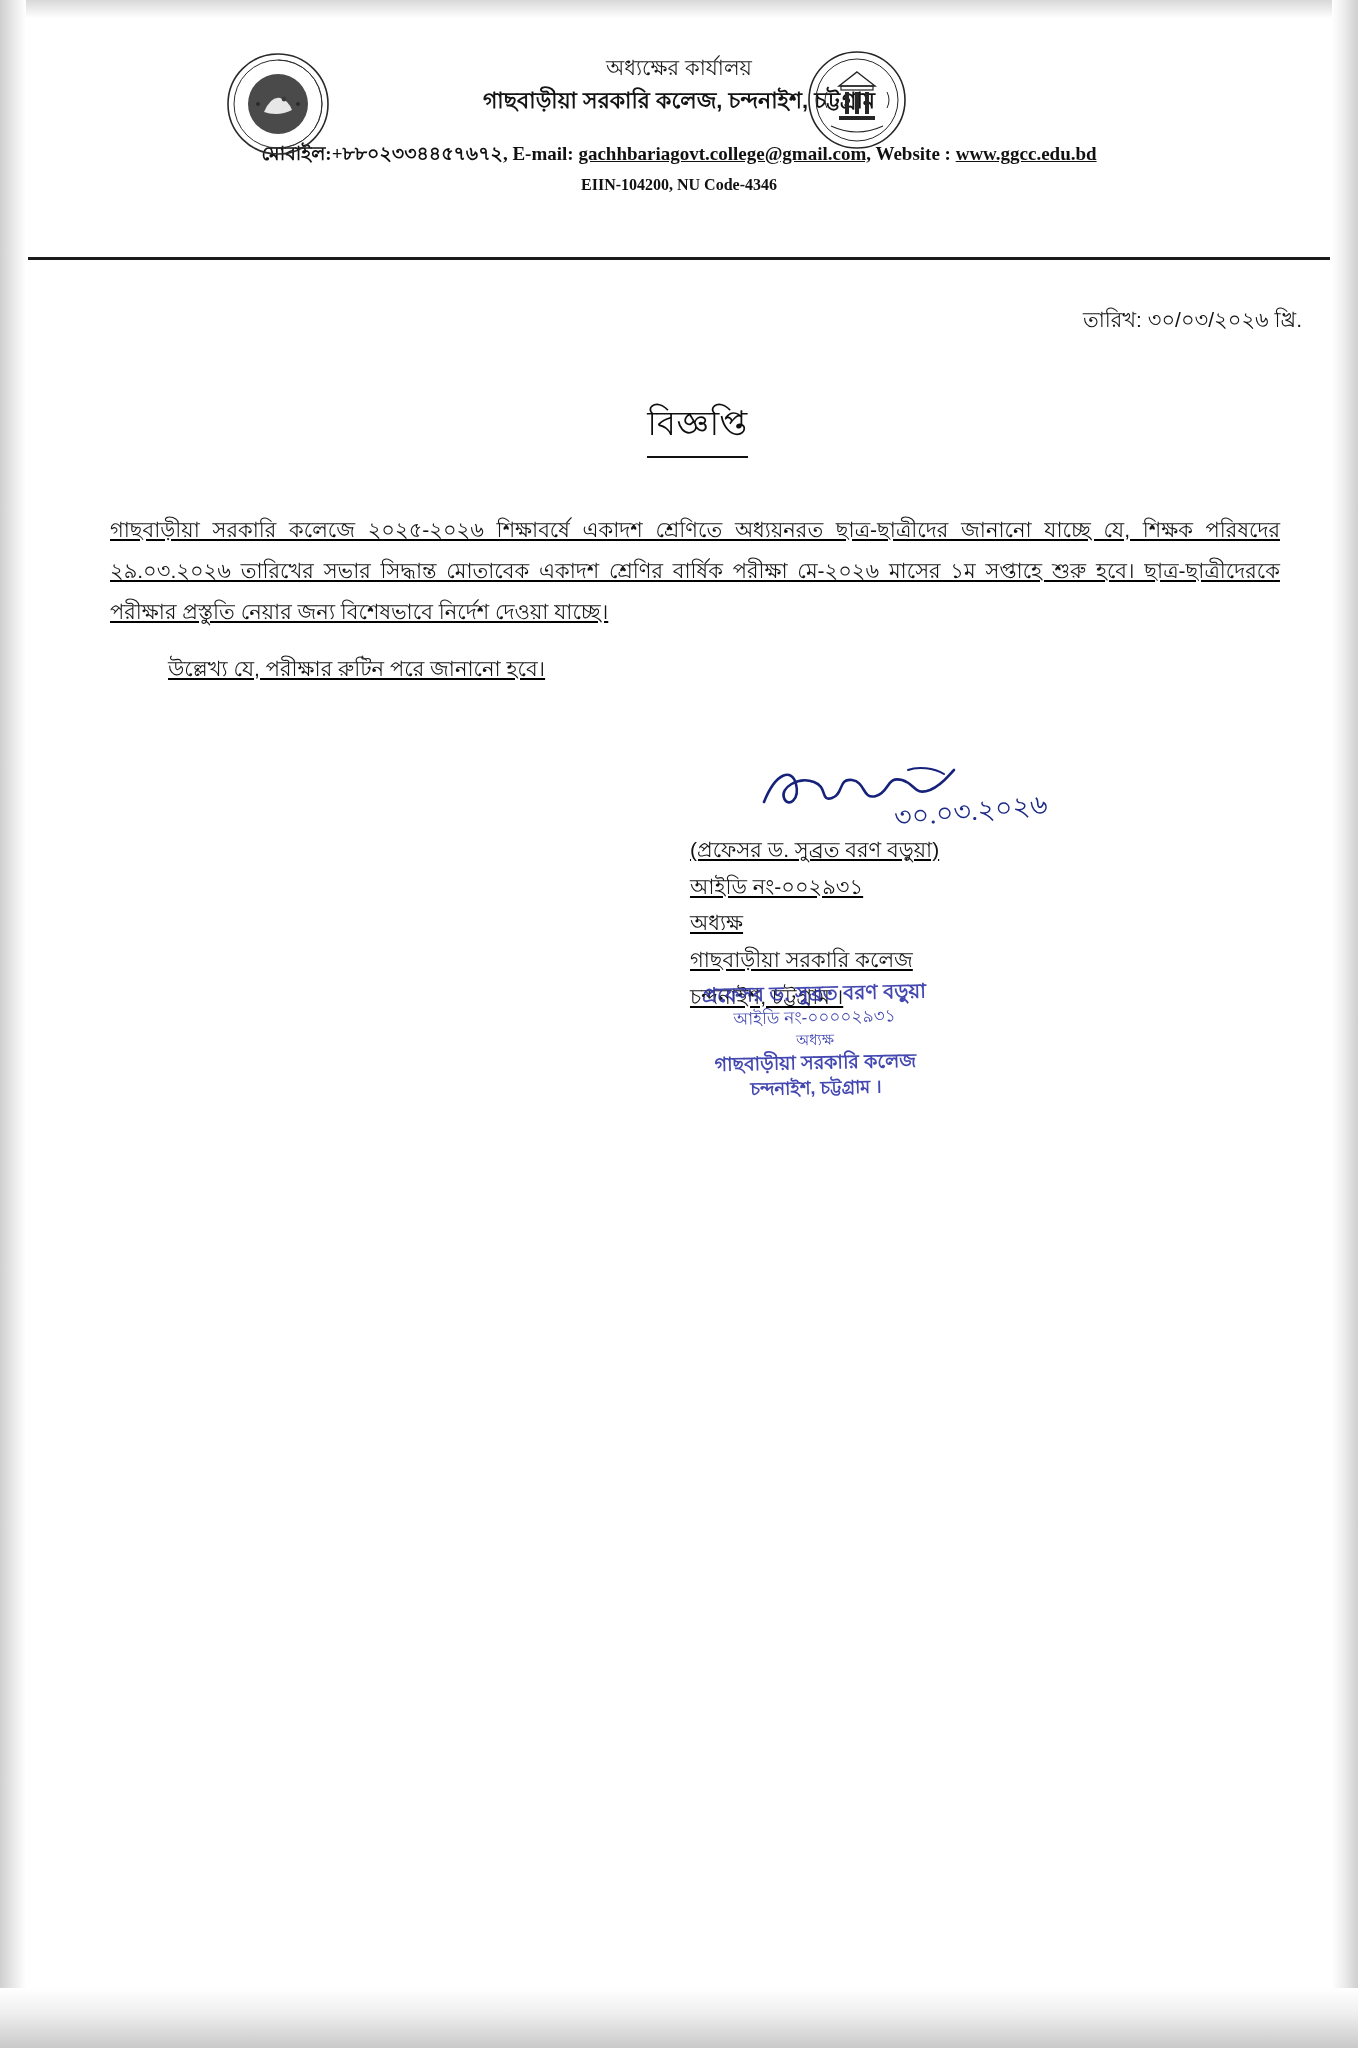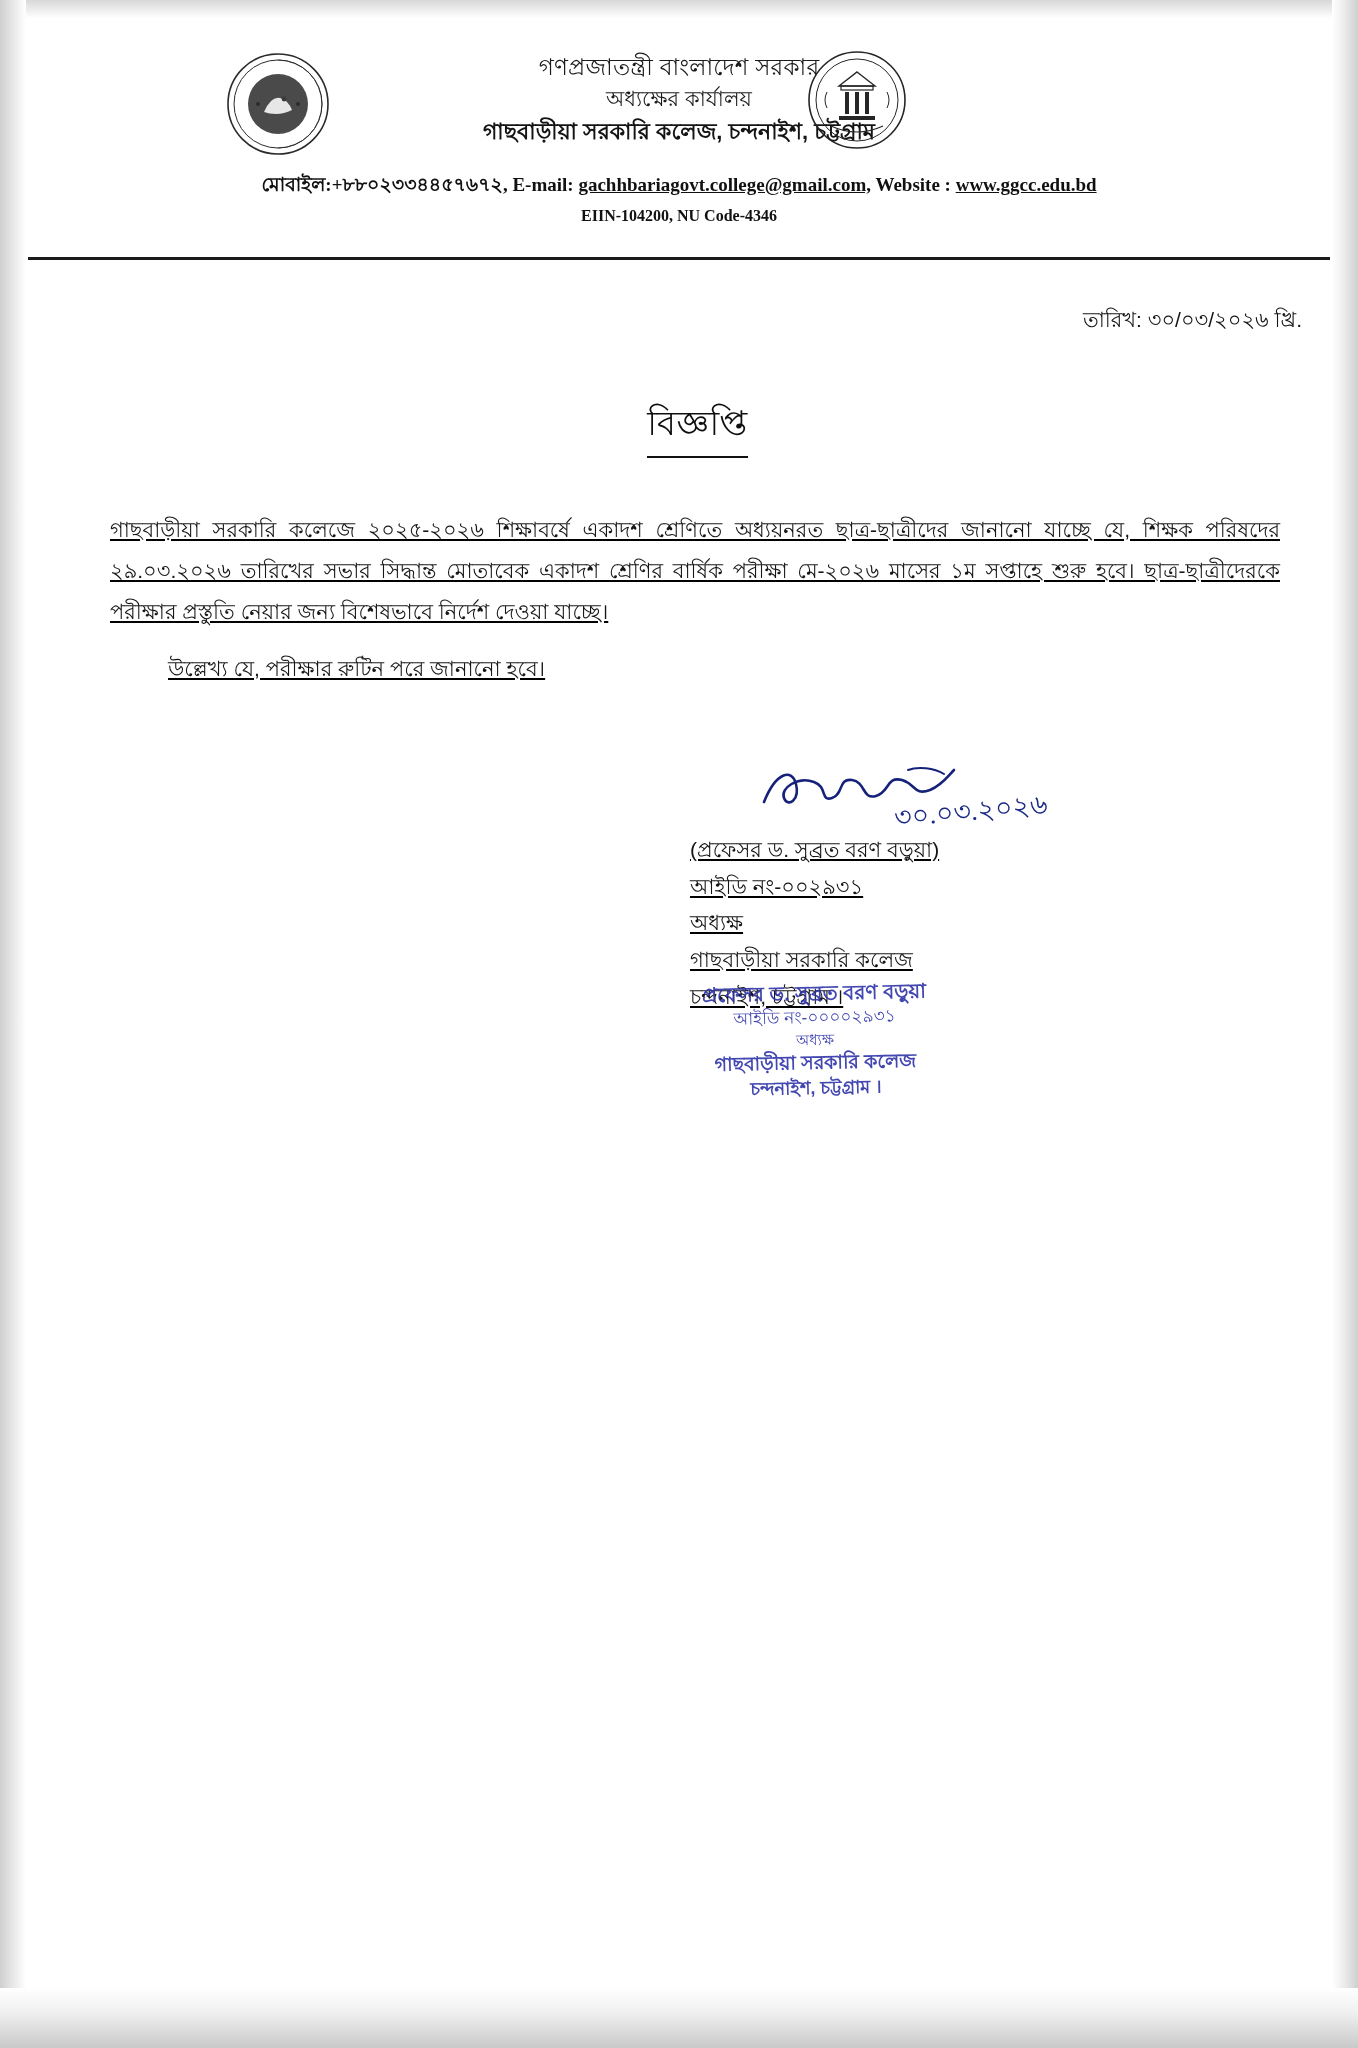--- a/index.html
+++ b/index.html
@@ -219,21 +219,20 @@
         <circle cx="52" cy="52" r="30" fill="#4a4a4a"></circle>
         <path d="M38 60 Q45 44 54 46 Q62 48 66 58 Q58 62 50 62 Q43 62 38 60 Z" fill="#e7e7e7"></path>
         <circle cx="58" cy="47" r="2.4" fill="#3a3a3a"></circle>
         <circle cx="32" cy="52" r="2" fill="#2b2b2b"></circle>
         <circle cx="72" cy="52" r="2" fill="#2b2b2b"></circle>
         <path d="M52 8 a44 44 0 0 1 0 88" fill="none" stroke="#2b2b2b" stroke-width="0.8"></path>
       </svg>
     </div>
 
     <div class="head-center">
-      <div class="head-line1">গণপ্রজাতন্ত্রী বাংলাদেশ সরকার</div>
       <div class="head-line2">অধ্যক্ষের কার্যালয়</div>
       <div class="head-line3">গাছবাড়ীয়া সরকারি কলেজ, চন্দনাইশ, চট্টগ্রাম</div>
     </div>
 
     <div class="seal-right">
       <svg viewBox="0 0 100 104" width="100" height="104" aria-hidden="true">
         <circle cx="50" cy="52" r="48" fill="none" stroke="#262626" stroke-width="1.6"></circle>
         <circle cx="50" cy="52" r="41" fill="none" stroke="#262626" stroke-width="1"></circle>
         <path d="M50 24 L68 38 L32 38 Z" fill="none" stroke="#262626" stroke-width="1.4"></path>
         <rect x="34" y="38" width="32" height="4" fill="none" stroke="#262626" stroke-width="1.2"></rect>

